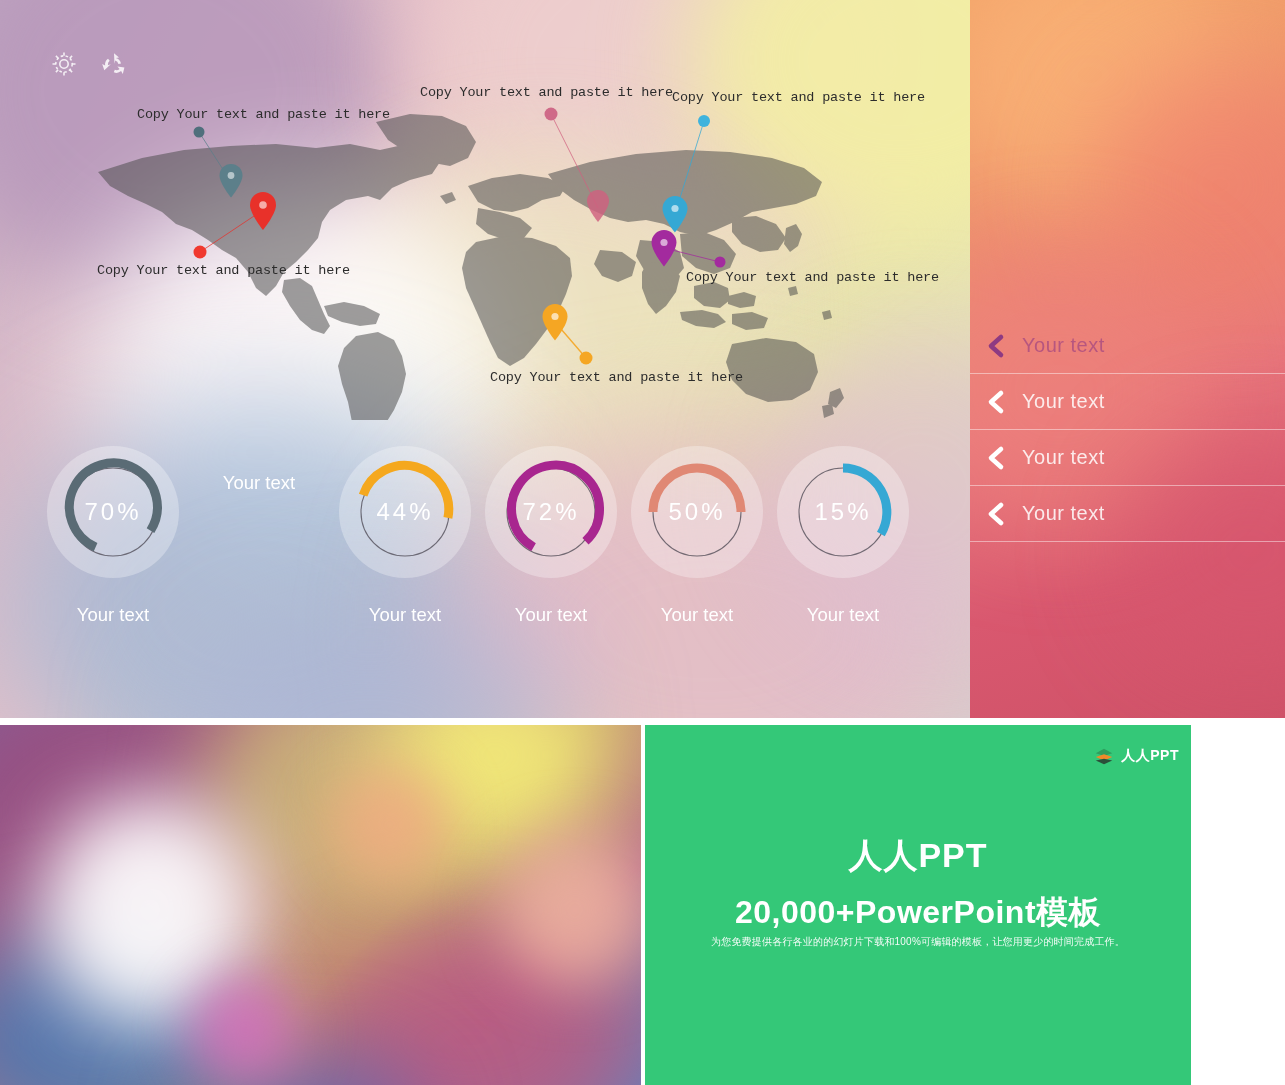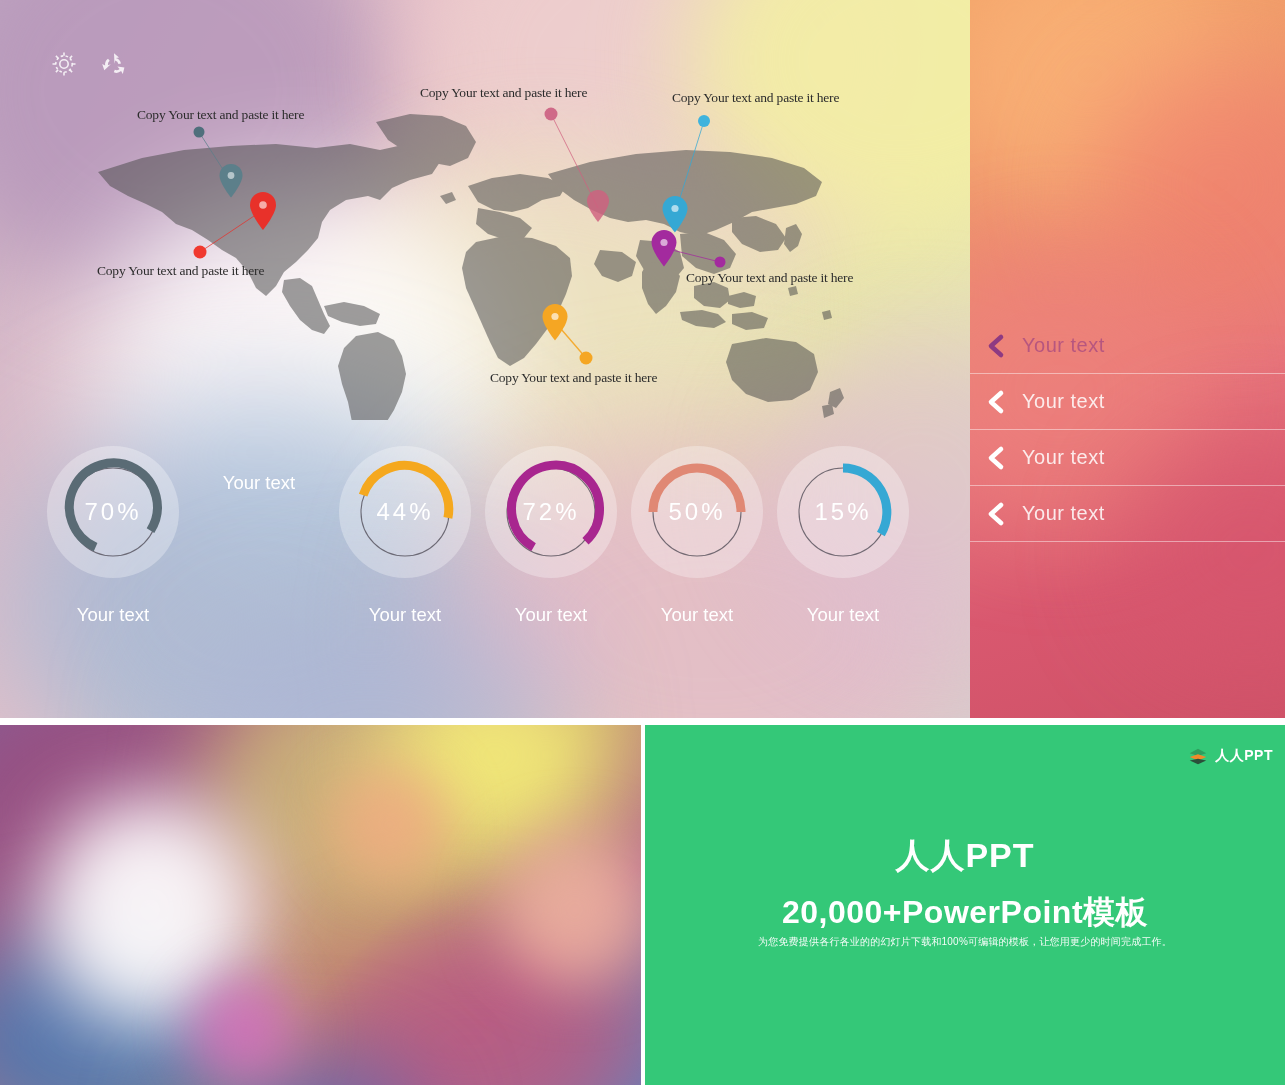--- a/index.html
+++ b/index.html
@@ -65,21 +65,21 @@
 
   
   .icon-bar{ position:absolute; left:48px; top:48px; display:flex; gap:16px; }
   .ico{ width:34px; height:34px; opacity:.9; }
 
   
   .map-wrap{ position:absolute; left:80px; top:100px; width:770px; height:320px; }
   .map-svg{ width:100%; height:100%; display:block; opacity:.52; }
   .mk-label{
     position:absolute; font-size:13.5px; color:#2c2c2c; white-space:nowrap;
-    font-family:Liberation Serif, serif; letter-spacing:-.2px;
+    font-family:Liberation Mono, monospace; letter-spacing:-.2px;
   }
 
   
   .donuts{ position:absolute; left:40px; top:446px; width:880px; height:180px; display:flex; }
   .donut-cell{ width:146px; display:flex; flex-direction:column; align-items:center; }
   .donut{ position:relative; width:132px; height:132px; }
   .donut .disc{
     position:absolute; left:0; top:0; width:132px; height:132px; border-radius:50%;
     background:rgba(255,255,255,.30);
   }
@@ -106,21 +106,21 @@
   .lb3{ left:200px; top:-60px; width:300px; height:250px; background:rgba(208,196,120,.75); }
   .lb4{ left:380px; top:-70px; width:230px; height:200px; background:rgba(243,236,120,.92); }
   .lb5{ left:330px; top:40px;  width:120px; height:120px; background:rgba(240,170,130,.8); filter:blur(26px); }
   .lb6{ left:500px; top:110px; width:150px; height:150px; background:rgba(238,180,160,.85); filter:blur(30px); }
   .lb7{ left:-60px; top:200px; width:300px; height:230px; background:rgba(70,120,180,.85); }
   .lb8{ left:190px; top:250px; width:110px; height:110px; background:rgba(216,110,190,.8); filter:blur(26px); }
   .lb9{ left:300px; top:200px; width:340px; height:230px; background:rgba(184,88,128,.75); }
   .lb10{ left:170px; top:330px; width:260px; height:120px; background:rgba(90,100,175,.8); }
 
   .bottom-right{
-    position:absolute; left:645px; top:725px; width:640px; height:360px;
+    position:absolute; left:645px; top:725px; width:546px; height:360px;
     overflow:hidden;
   }
   .br-inner{ position:absolute; inset:0; }
   .logo{ position:absolute; right:12px; top:20px; display:flex; align-items:center; gap:6px; }
   .logo-mark{ width:22px; height:22px; }
   .logo-text{ color:#ffffff; font-size:14px; font-weight:bold; letter-spacing:.5px;
     font-family:"Liberation Sans", sans-serif; }
   .br-center{ position:absolute; left:0; right:0; top:108px; text-align:center; }
   .br-title{ color:#ffffff; font-size:34px; font-weight:bold; letter-spacing:1px;
     font-family:"Liberation Sans", sans-serif; }

